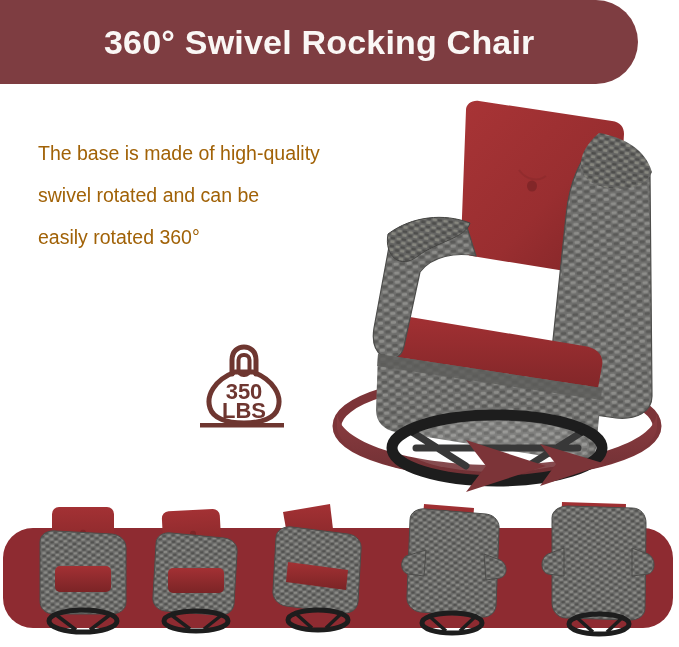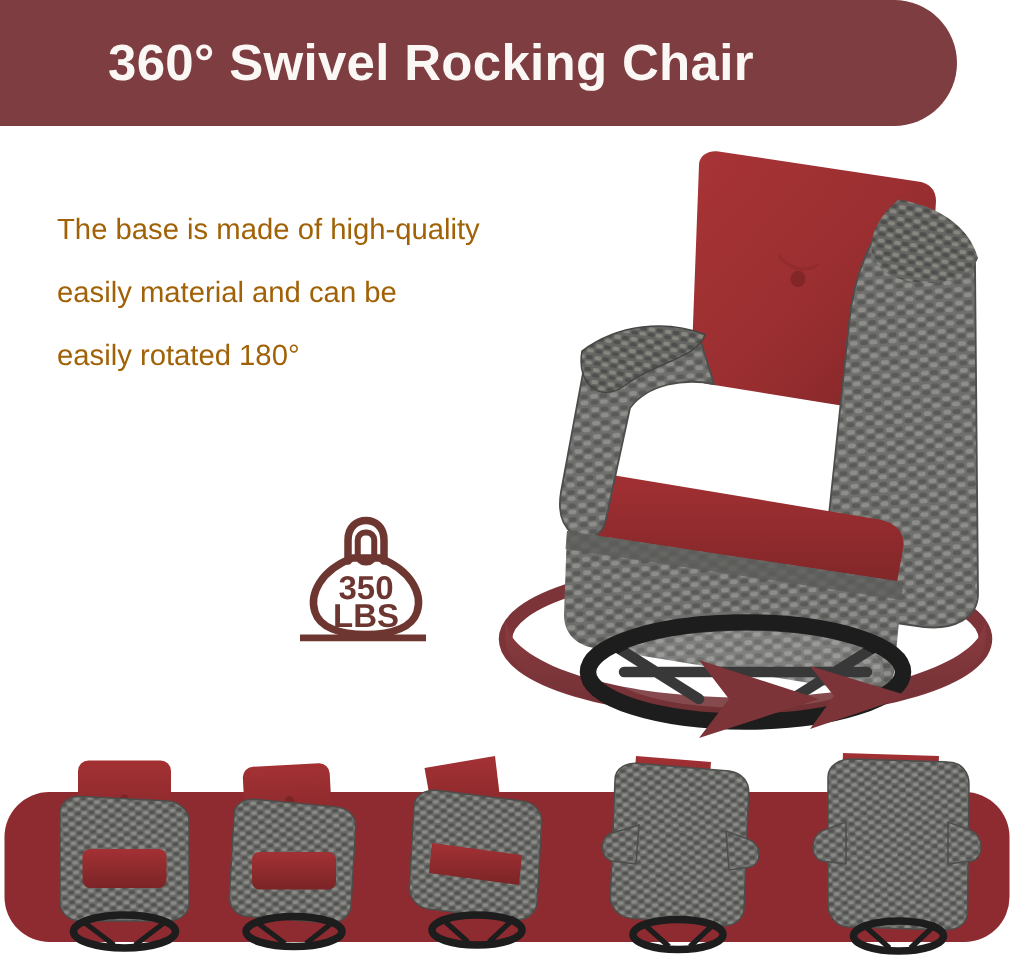--- a/index.html
+++ b/index.html
@@ -19,21 +19,21 @@
   .banner {
     position: absolute;
     left: -10px; top: 0;
     width: 648px; height: 84px;
     background: #7e3d41;
     border-radius: 0 42px 42px 0;
     display: flex;
     align-items: center;
   }
   .banner-title {
-    margin-left: 82px;
+    margin-left: 114px;
     color: #faf7f5;
     font-size: 34px;
     font-weight: bold;
     letter-spacing: 0.2px;
     white-space: nowrap;
   }
 
   
   .desc {
     position: absolute;
@@ -81,22 +81,22 @@
 </style>
 </head>
 <body>
 
 <div class="banner">
   <div class="banner-title">360° Swivel Rocking Chair</div>
 </div>
 
 <div class="desc">
   <div>The base is made of high-quality</div>
-  <div>easily material and can be</div>
-  <div>easily rotated 180°</div>
+  <div>swivel rotated and can be</div>
+  <div>easily rotated 360°</div>
 </div>
 
 <div class="features">
 
 
   <div class="icon-weight">
     <svg width="84" height="88" viewBox="0 0 84 88">
 
       <path d="M32 30 L32 16 C32 7 38 3 44 3 C50 3 56 7 56 16 L56 30" fill="none" stroke="#6e3630" stroke-width="5" stroke-linecap="round"></path>
       <rect x="38.5" y="11" width="11" height="20" rx="5" fill="none" stroke="#6e3630" stroke-width="4"></rect>

